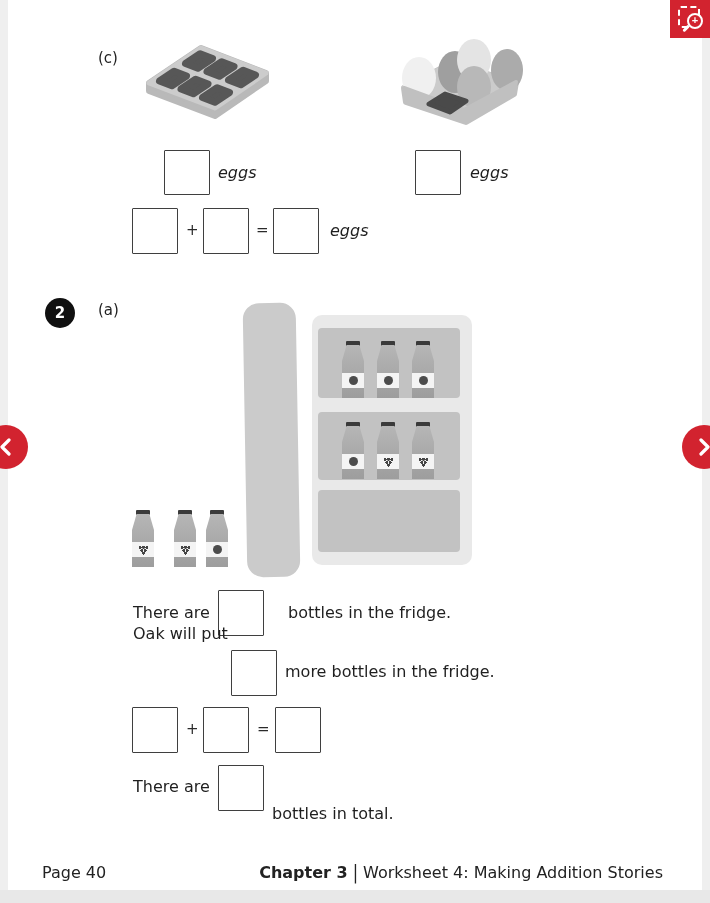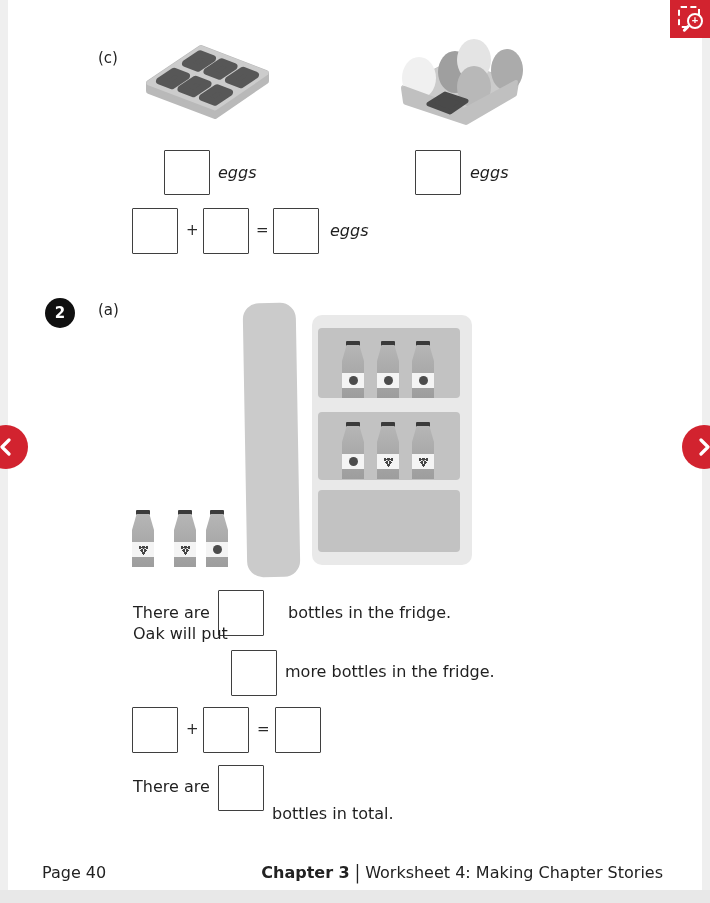--- a/index.html
+++ b/index.html
@@ -219,21 +219,21 @@
 <div class="abs box" style="left:203px;top:707px;"></div>
 <div class="abs eq-sym" style="left:257px;top:721px;">=</div>
 <div class="abs box" style="left:275px;top:707px;"></div>
 
 <div class="abs ws-text" style="left:133px;top:776px;">There are</div>
 <div class="abs box" style="left:218px;top:765px;"></div>
 <div class="abs ws-text" style="left:272px;top:776px;margin-top:27px;">bottles in total.</div>
 
 <div class="abs footer" style="left:42px;top:863px;">Page 40</div>
 <div class="abs footer" style="right:47px;top:863px;">
-  <b>Chapter 3</b><span class="sep">|</span><span>Worksheet 4: Making Chapter Stories</span>
+  <b>Chapter 3</b><span class="sep">|</span><span>Worksheet 4: Making Addition Stories</span>
 </div>
 
 <button class="abs zoom-btn" style="left:670px;top:0;">
   <span class="abs" style="left:0;top:0;width:40px;height:38px;">
     <span class="dashed-sq"></span>
     <span class="mag-lens"></span>
     <span class="mag-handle"></span>
   </span>
 </button>
 

